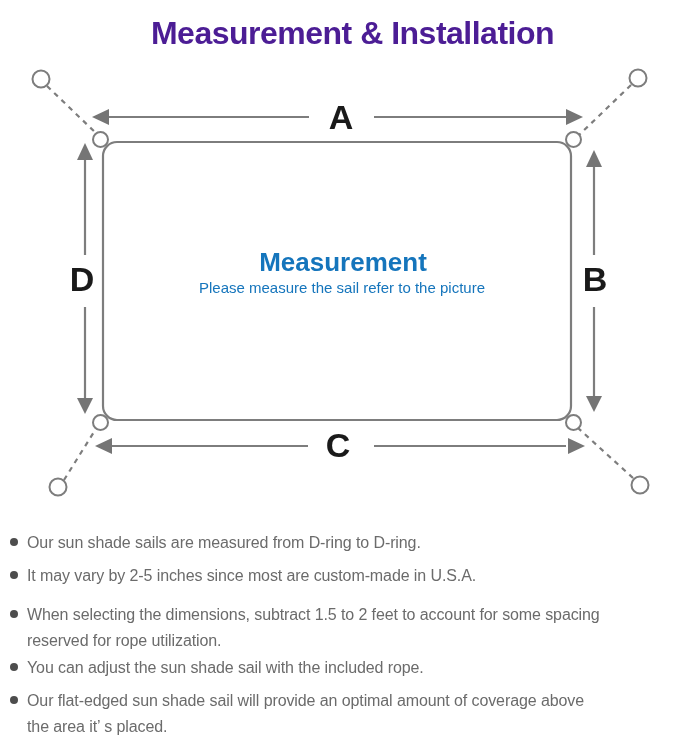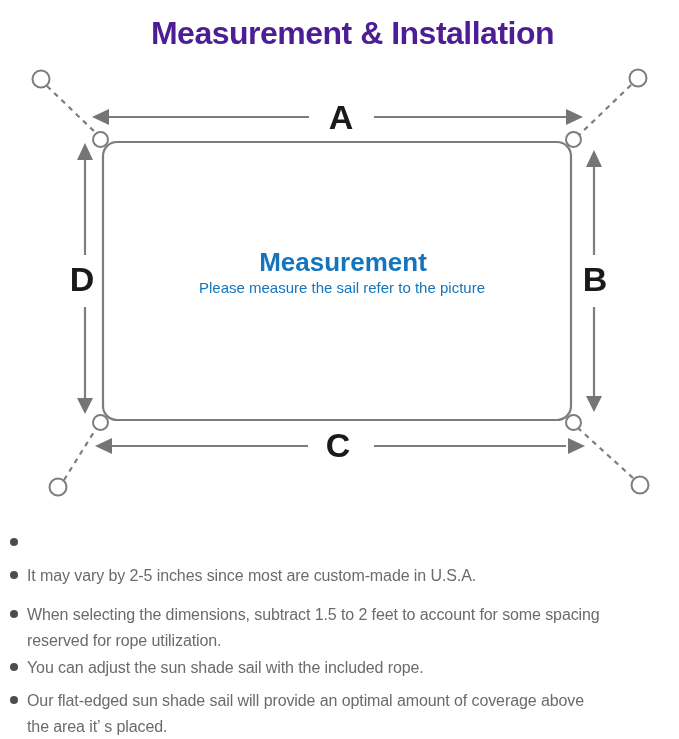--- a/index.html
+++ b/index.html
@@ -72,20 +72,21 @@
     </g>
 
     <g fill="#1575bc" font-family="Liberation Sans, sans-serif" text-anchor="middle">
       <text x="343" y="271" font-size="26" font-weight="bold">Measurement</text>
       <text x="342" y="293" font-size="15">Please measure the sail refer to the picture</text>
     </g>
   </svg>
 
   <div class="note n1">
     <span class="note-dot"></span>
+    <span class="note-text">Our sun shade sails are measured from D-ring to D-ring.</span>
   </div>
   <div class="note n2">
     <span class="note-dot"></span>
     <span class="note-text">It may vary by 2-5 inches since most are custom-made in U.S.A.</span>
   </div>
   <div class="note n3">
     <span class="note-dot"></span>
     <span class="note-text">When selecting the dimensions, subtract 1.5 to 2 feet to account for some spacing
 reserved for rope utilization.</span>
   </div>

